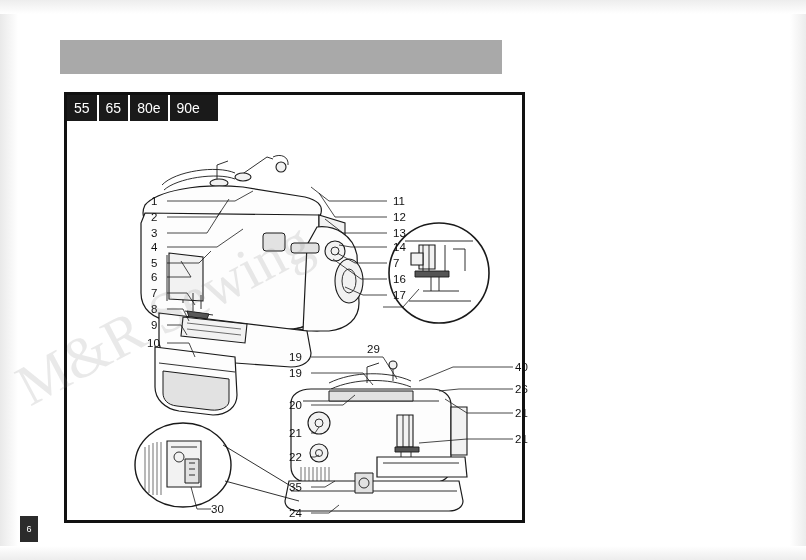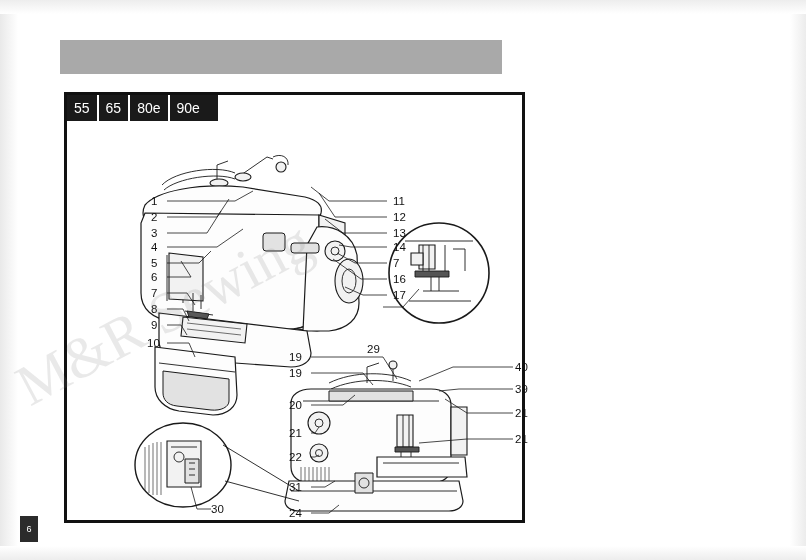--- a/index.html
+++ b/index.html
@@ -372,25 +372,25 @@
     <div class="callout" style="left:326px; top:178px;">16</div>
     <div class="callout" style="left:326px; top:194px;">17</div>
 
     <div class="callout" style="left:300px; top:206px;margin-top:42px;">29</div>
 
     <div class="callout" style="left:222px; top:256px;">19</div>
     <div class="callout" style="left:222px; top:272px;">19</div>
     <div class="callout" style="left:222px; top:304px;">20</div>
     <div class="callout" style="left:222px; top:332px;">21</div>
     <div class="callout" style="left:222px; top:356px;">22</div>
-    <div class="callout" style="left:222px; top:386px;">31</div>
+    <div class="callout" style="left:222px; top:386px;">35</div>
     <div class="callout" style="left:222px; top:412px;">24</div>
 
     <div class="callout" style="left:448px; top:266px;">40</div>
-    <div class="callout" style="left:448px; top:288px;">39</div>
+    <div class="callout" style="left:448px; top:288px;">26</div>
     <div class="callout" style="left:448px; top:312px;">21</div>
     <div class="callout" style="left:448px; top:338px;">21</div>
 
     <div class="callout" style="left:144px; top:408px;">30</div>
 
   </div>
 
   <div class="watermark">M&amp;R Sewing</div>
 
 </div>

